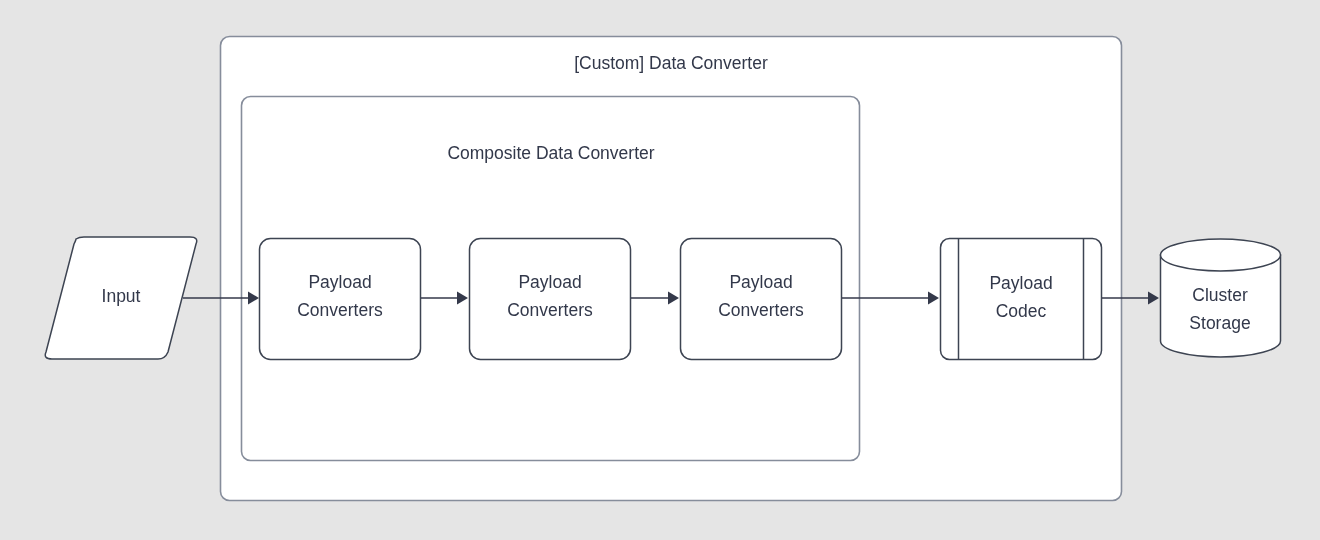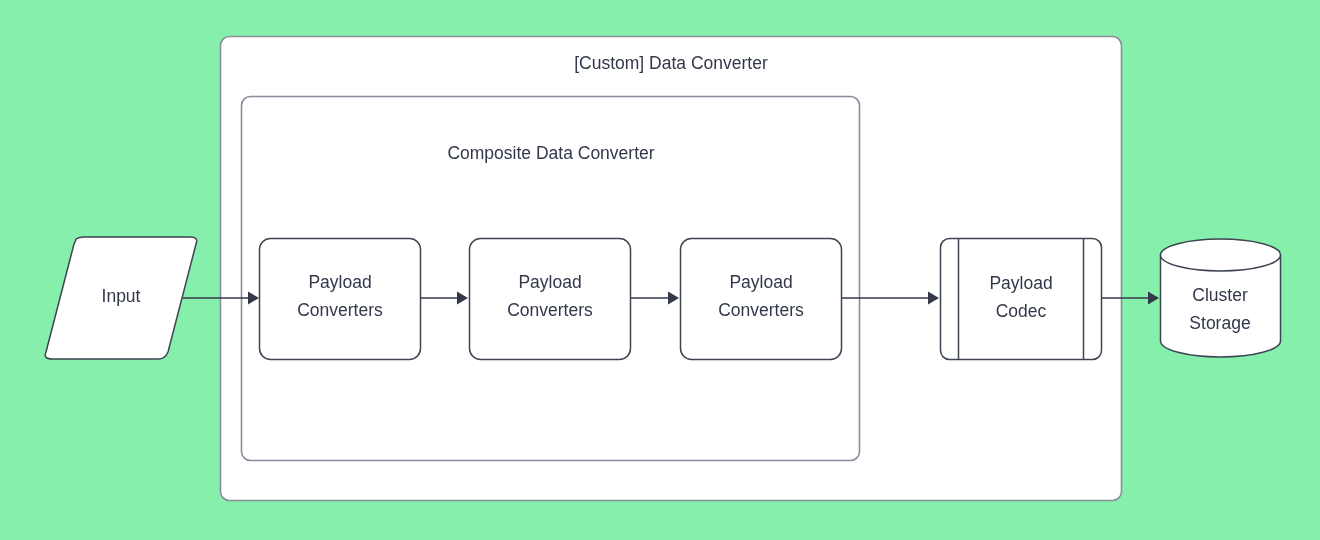--- a/index.html
+++ b/index.html
@@ -11,21 +11,21 @@
   body {
     width: 1320px;
     height: 540px;
     font-family: "Liberation Sans", sans-serif;
     overflow: hidden;
   }
   #diagram-root {
     position: relative;
     width: 1320px;
     height: 540px;
-    background: #86efac;
+    background: #e5e5e5;
   }
   svg#diagram-canvas {
     position: absolute;
     left: 0;
     top: 0;
     width: 1320px;
     height: 540px;
     display: block;
   }
   .shape-stroke {

